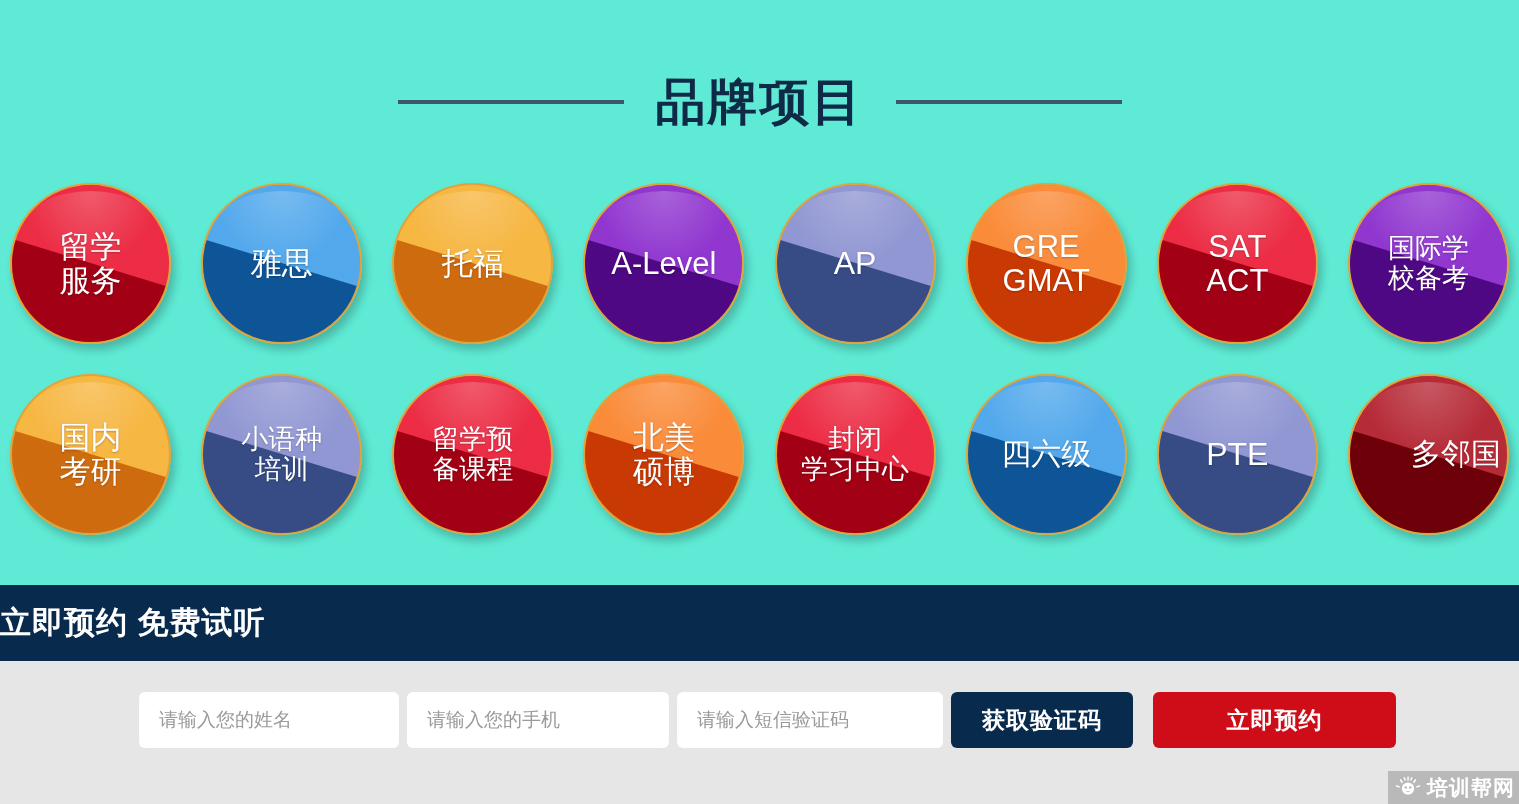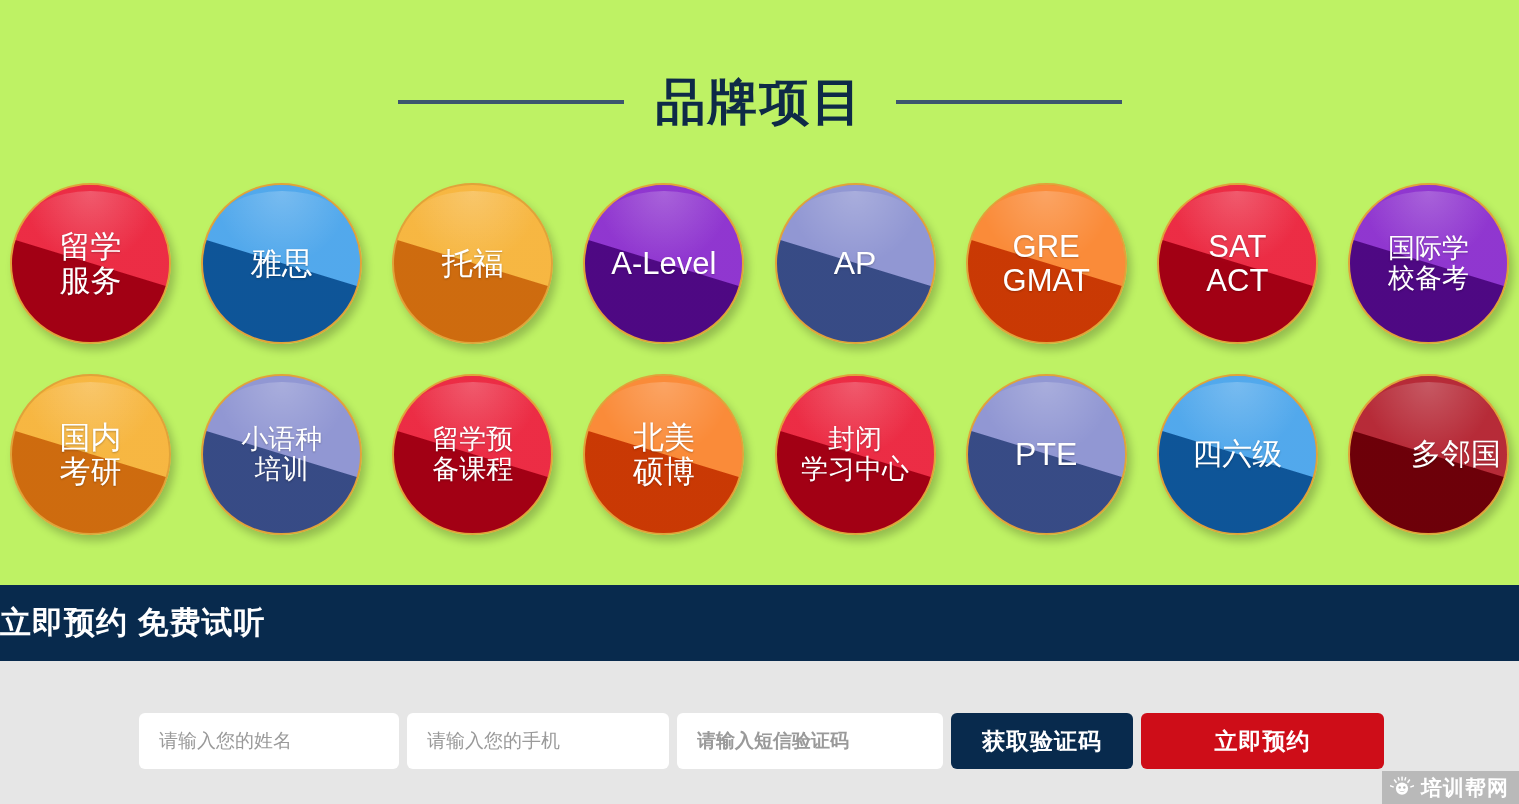--- a/index.html
+++ b/index.html
@@ -9,21 +9,21 @@
     width: 1519px; height: 804px;
     background: #ffffff;
     font-family: "Liberation Sans", "DejaVu Sans", sans-serif;
     overflow: hidden;
   }
 
   #page {
     position: relative;
     width: 1519px;
     height: 804px;
-    background: #bef264;
+    background: #5eead4;
   }
 
   
   .section-head {
     position: absolute;
     top: 62px;
     left: 0;
     width: 1519px;
     height: 80px;
     display: flex;
@@ -146,70 +146,70 @@
     position: absolute;
     left: 0;
     top: 661px;
     width: 1519px;
     height: 143px;
     background: #e6e6e6;
   }
   .form-row {
     position: absolute;
     left: 139px;
-    top: 52px;
+    top: 31px;
     display: flex;
     align-items: center;
     gap: 0;
   }
   .field {
     height: 56px;
     background: #ffffff;
     border: none;
     border-radius: 6px;
     outline: none;
     font-size: 19px;
     color: #333333;
     padding: 0 20px;
     font-family: "Liberation Sans", "DejaVu Sans", sans-serif;
     margin-right: 8px;
   }
   .field::placeholder { color: #9a9a9a; }
   .field-name { width: 260px; }
   .field-phone { width: 262px; }
-  .field-code { width: 266px; font-weight: bold; }
+  .field-code { width: 266px; }
 
   .btn {
     height: 56px;
     border: none;
     border-radius: 6px;
     color: #ffffff;
     font-size: 23px;
     font-weight: bold;
     cursor: pointer;
     font-family: "Liberation Sans", "DejaVu Sans", sans-serif;
     letter-spacing: 1px;
   }
   .btn-code {
     width: 182px;
     background: #082a4d;
-    margin-right: 8px;
+    margin-right: 20px;
   }
   .btn-submit {
     width: 243px;
     background: #ce0d18;
   }
 
   
   .watermark {
     position: absolute;
     right: 0;
     bottom: 0;
     height: 33px;
-    padding: 0 10px 0 8px;
+    padding: 0 4px 0 8px;
     background: #b9b9b9;
     display: flex;
     align-items: center;
     gap: 7px;
   }
   .watermark-text {
     color: #ffffff;
     font-size: 21px;
     font-weight: bold;
     letter-spacing: 1px;
@@ -299,27 +299,27 @@
 硕博</div>
           </div>
         </div>
         <div class="bubble-wrap">
           <div class="bubble" style="background: linear-gradient(197deg, rgb(232, 2, 31) 0%, rgb(232, 2, 31) 49.5%, rgb(193, 0, 24) 50%, rgb(193, 0, 24) 100%);">
             <div class="bubble-label lbl-cn-sm">封闭
 学习中心</div>
           </div>
         </div>
         <div class="bubble-wrap">
+          <div class="bubble" style="background: linear-gradient(197deg, rgb(47, 151, 232) 0%, rgb(47, 151, 232) 49.5%, rgb(17, 101, 181) 50%, rgb(17, 101, 181) 100%);">
+            <div class="bubble-label lbl-cn-3">四六级</div>
+          </div>
+        </div>
+        <div class="bubble-wrap">
           <div class="bubble" style="background: linear-gradient(197deg, rgb(123, 130, 202) 0%, rgb(123, 130, 202) 49.5%, rgb(66, 89, 159) 50%, rgb(66, 89, 159) 100%);">
             <div class="bubble-label lbl-en-md">PTE</div>
-          </div>
-        </div>
-        <div class="bubble-wrap">
-          <div class="bubble" style="background: linear-gradient(197deg, rgb(47, 151, 232) 0%, rgb(47, 151, 232) 49.5%, rgb(17, 101, 181) 50%, rgb(17, 101, 181) 100%);">
-            <div class="bubble-label lbl-cn-3">四六级</div>
           </div>
         </div>
         <div class="bubble-wrap">
           <div class="bubble" style="background: linear-gradient(197deg, rgb(168, 0, 16) 0%, rgb(168, 0, 16) 49.5%, rgb(130, 0, 11) 50%, rgb(130, 0, 11) 100%); justify-content: flex-end;">
             <div class="bubble-label lbl-cn-3">多邻国</div>
           </div>
         </div>
       </div>
   </div>
 

